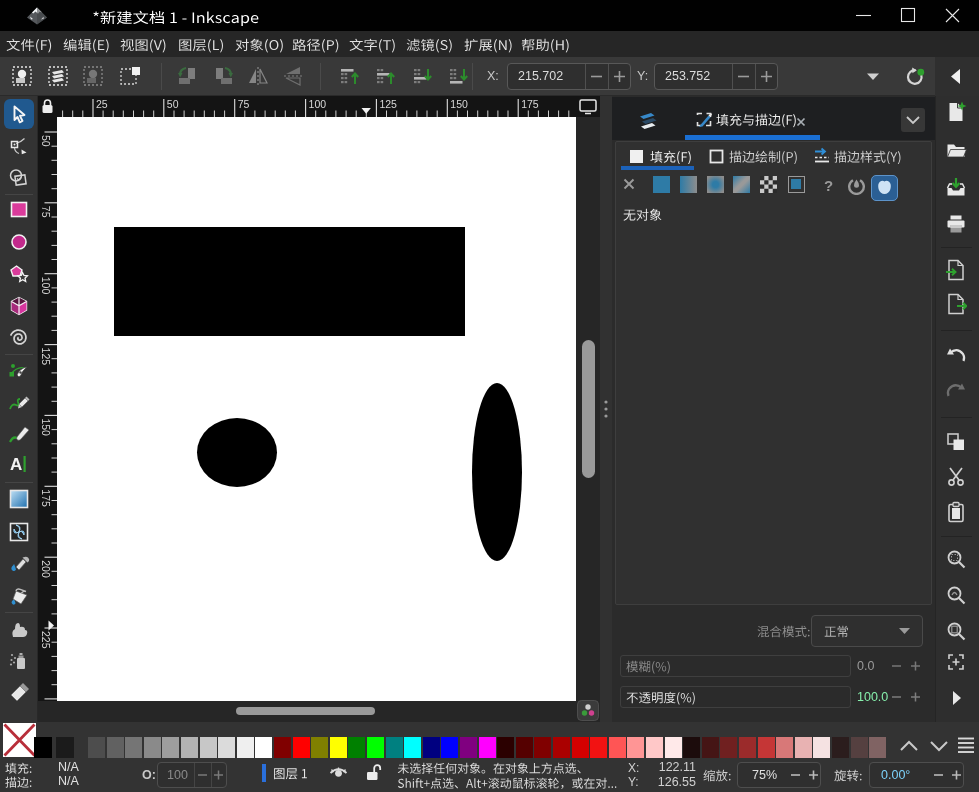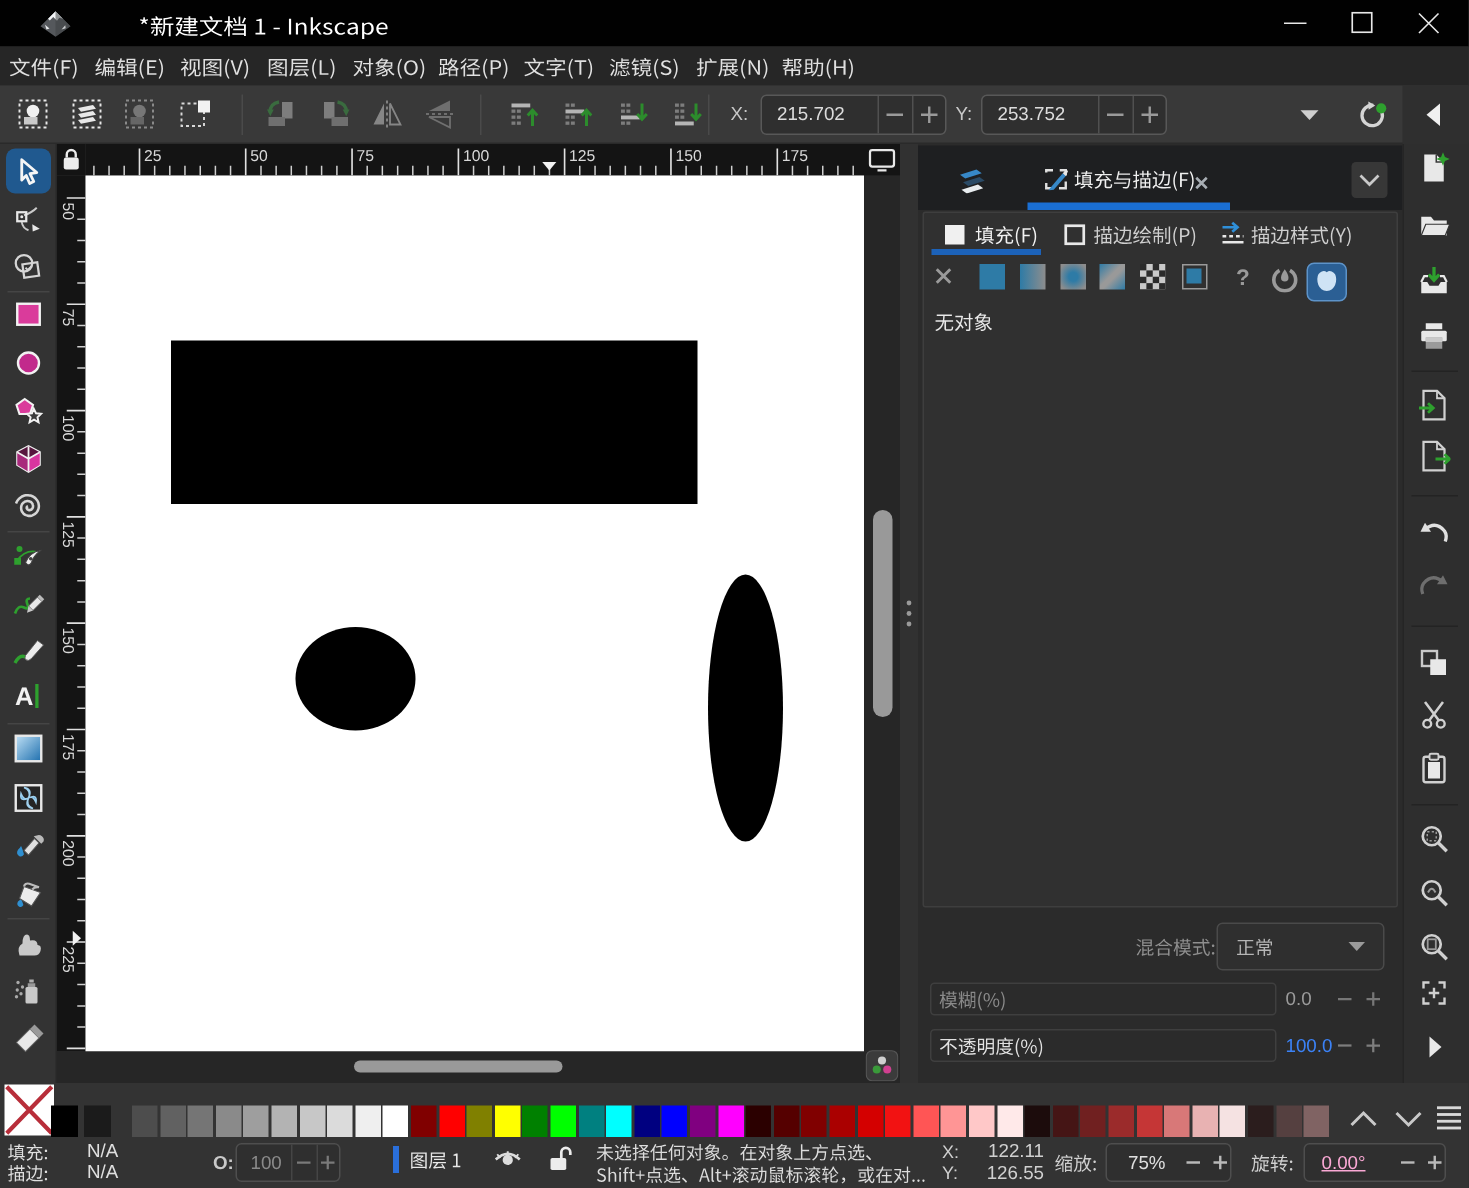--- a/index.html
+++ b/index.html
@@ -524,21 +524,21 @@
 <svg class="abs" style="left:890px;top:655px" width="34" height="22" viewBox="0 0 34 22">
     <g stroke="#777" stroke-width="1.5">
       <path d="M2 11 H11"></path>
       <path d="M21 11 H30 M25.5 6.5 V15.5"></path>
     </g>
   </svg>
 <div class="abs" style="left:620px;top:686px;width:231px;height:22px;background:#2b2b2b;border:1px solid #3f3f3f;border-radius:3px"></div>
 <svg style="position:absolute;left:626.0px;top:691.0px" width="70.0" height="14.0" viewBox="0 -11.25 70.0 14.00">
     <path fill="#e2e2e2" transform="scale(1.000 1)" d="M7 -6C8.5 -5 10.4 -3.5 11.2 -2.5L12 -3.3C11.1 -4.2 9.2 -5.6 7.7 -6.6ZM0.9 -9.6V-8.7H6.4C5.2 -6.5 3 -4.4 0.6 -3.2C0.8 -3 1 -2.6 1.2 -2.4C2.9 -3.3 4.5 -4.6 5.7 -6V1H6.8V-7.3C7.1 -7.7 7.4 -8.2 7.6 -8.7H11.6V-9.6Z M13.3 -9.6C14 -9 14.8 -8.1 15.2 -7.5L16 -8.1C15.6 -8.7 14.7 -9.5 14 -10.1ZM23.2 -10.3C21.7 -10 19 -9.8 16.7 -9.7C16.8 -9.5 16.9 -9.2 16.9 -9C17.9 -9 18.9 -9.1 19.9 -9.2V-8.2H16.4V-7.5H19.3C18.5 -6.6 17.2 -5.8 16 -5.4C16.2 -5.2 16.5 -4.9 16.6 -4.7C17.8 -5.2 19 -6 19.9 -7V-5.3H20.8V-7.1C21.6 -6.1 22.9 -5.2 24 -4.8C24.2 -5 24.4 -5.3 24.6 -5.5C23.4 -5.8 22.2 -6.6 21.4 -7.5H24.4V-8.2H20.8V-9.2C21.9 -9.3 23 -9.5 23.8 -9.7ZM17.4 -5V-4.3H18.9C18.6 -3 18.1 -2 16.4 -1.4C16.6 -1.3 16.8 -1 16.9 -0.8C18.8 -1.4 19.5 -2.6 19.7 -4.3H21.2C21.1 -3.9 21 -3.5 20.9 -3.2H23.1C22.9 -2.2 22.8 -1.8 22.7 -1.7C22.6 -1.6 22.5 -1.6 22.2 -1.6C22 -1.6 21.5 -1.6 20.9 -1.7C21 -1.4 21.1 -1.1 21.1 -0.9C21.7 -0.9 22.3 -0.9 22.6 -0.9C22.9 -0.9 23.2 -1 23.4 -1.2C23.6 -1.4 23.8 -2.1 24 -3.5C24 -3.7 24 -3.9 24 -3.9H22L22.2 -5ZM15.6 -5.7H13.2V-4.8H14.7V-1C14.2 -0.8 13.6 -0.3 13.1 0.2L13.7 1C14.4 0.2 15.1 -0.4 15.5 -0.4C15.8 -0.4 16.2 -0.1 16.7 0.2C17.5 0.7 18.6 0.9 20 0.9C21.2 0.9 23.3 0.8 24.3 0.7C24.3 0.5 24.5 -0 24.6 -0.2C23.3 -0.1 21.4 -0 20 -0C18.7 -0 17.6 -0.1 16.9 -0.6C16.3 -0.9 16 -1.2 15.6 -1.2Z M29.2 -5.6V-3.2H26.9V-5.6ZM29.2 -6.5H26.9V-8.9H29.2ZM26 -9.7V-1.1H26.9V-2.3H30.1V-9.7ZM35.7 -9.1V-6.9H32.2V-9.1ZM31.3 -10V-5.5C31.3 -3.6 31.1 -1.2 28.9 0.4C29.1 0.6 29.5 0.9 29.6 1.1C31.1 -0 31.7 -1.5 32 -3H35.7V-0.2C35.7 -0 35.6 0.1 35.4 0.1C35.1 0.1 34.4 0.1 33.5 0.1C33.7 0.3 33.9 0.7 33.9 1C35 1 35.6 1 36.1 0.8C36.5 0.7 36.6 0.4 36.6 -0.2V-10ZM35.7 -6.1V-3.9H32.1C32.2 -4.4 32.2 -5 32.2 -5.5V-6.1Z M42.3 -8.1V-7H40.3V-6.2H42.3V-4.1H47.2V-6.2H49.2V-7H47.2V-8.1H46.3V-7H43.2V-8.1ZM46.3 -6.2V-4.9H43.2V-6.2ZM47 -2.5C46.4 -1.9 45.6 -1.4 44.7 -1C43.9 -1.4 43.1 -1.9 42.6 -2.5ZM40.5 -3.3V-2.5H42.1L41.7 -2.4C42.2 -1.7 42.9 -1.1 43.7 -0.6C42.5 -0.2 41.2 0 39.9 0.1C40 0.3 40.2 0.7 40.3 0.9C41.8 0.8 43.4 0.4 44.7 -0.1C45.9 0.5 47.4 0.8 49 1C49.1 0.8 49.3 0.4 49.5 0.2C48.1 0.1 46.9 -0.2 45.8 -0.6C46.9 -1.2 47.8 -2 48.3 -3L47.8 -3.4L47.6 -3.3ZM43.4 -10.3C43.6 -10 43.8 -9.6 43.9 -9.3H39.1V-5.9C39.1 -4 39 -1.3 38 0.6C38.2 0.7 38.6 0.9 38.8 1C39.9 -1 40 -3.9 40 -5.9V-8.4H49.4V-9.3H45C44.8 -9.7 44.6 -10.2 44.4 -10.6Z M53 2.5 53.7 2.1C52.6 0.4 52.1 -1.8 52.1 -3.9C52.1 -6 52.6 -8.1 53.7 -9.9L53 -10.2C51.8 -8.3 51.1 -6.3 51.1 -3.9C51.1 -1.4 51.8 0.6 53 2.5Z M56.8 -3.6C58.1 -3.6 58.9 -4.6 58.9 -6.5C58.9 -8.3 58.1 -9.3 56.8 -9.3C55.5 -9.3 54.7 -8.3 54.7 -6.5C54.7 -4.6 55.5 -3.6 56.8 -3.6ZM56.8 -4.2C56.1 -4.2 55.6 -5 55.6 -6.5C55.6 -7.9 56.1 -8.6 56.8 -8.6C57.5 -8.6 58 -7.9 58 -6.5C58 -5 57.5 -4.2 56.8 -4.2ZM57.1 0.2H57.8L62.9 -9.3H62.1ZM63.2 0.2C64.4 0.2 65.2 -0.9 65.2 -2.7C65.2 -4.6 64.4 -5.6 63.2 -5.6C61.9 -5.6 61.1 -4.6 61.1 -2.7C61.1 -0.9 61.9 0.2 63.2 0.2ZM63.2 -0.5C62.5 -0.5 62 -1.3 62 -2.7C62 -4.2 62.5 -4.9 63.2 -4.9C63.9 -4.9 64.4 -4.2 64.4 -2.7C64.4 -1.3 63.9 -0.5 63.2 -0.5Z M67 2.5C68.1 0.6 68.8 -1.4 68.8 -3.9C68.8 -6.3 68.1 -8.3 67 -10.2L66.3 -9.9C67.3 -8.1 67.9 -6 67.9 -3.9C67.9 -1.8 67.3 0.4 66.3 2.1Z"></path>
   </svg>
-<div style="position:absolute;left:857px;top:687.625px;font-size:12.5px;color:#3b82f6;line-height:18.75px;white-space:nowrap;">100.0</div>
+<div style="position:absolute;left:857px;top:687.625px;font-size:12.5px;color:#86efac;line-height:18.75px;white-space:nowrap;">100.0</div>
 <svg class="abs" style="left:890px;top:686px" width="34" height="22" viewBox="0 0 34 22">
     <g stroke="#7d7d7d" stroke-width="1.5">
       <path d="M2 11 H11"></path>
       <path d="M21 11 H30 M25.5 6.5 V15.5"></path>
     </g>
   </svg>
 <div class="abs" style="left:935px;top:96px;width:44px;height:626px;background:#2e2e2e;border-left:1px solid #252525"></div>
 <div class="abs" style="left:941px;top:247px;width:31px;height:1px;background:#232323"></div>
 <div class="abs" style="left:941px;top:330px;width:31px;height:1px;background:#232323"></div>
 <div class="abs" style="left:941px;top:417px;width:31px;height:1px;background:#232323"></div>
@@ -728,18 +728,18 @@
 <svg class="abs" style="left:775px;top:762px" width="46" height="26" viewBox="0 0 46 26">
     <g stroke="#b9b9b9" stroke-width="1.6">
       <path d="M16 13 H25"></path>
       <path d="M34 13 H43 M38.5 8.5 V17.5"></path>
     </g>
   </svg>
 <svg style="position:absolute;left:834.0px;top:769.0px" width="28.5" height="14.0" viewBox="0 -11.25 28.5 14.00">
     <path fill="#d0d0d0" transform="scale(1.000 1)" d="M2.1 -10.2C2.5 -9.6 2.8 -8.9 3 -8.5H0.6V-7.6H1.9C1.9 -4 1.8 -1.3 0.3 0.4C0.6 0.5 0.9 0.8 1 1C2.2 -0.4 2.6 -2.5 2.7 -5.1H4.2C4.1 -1.6 4 -0.4 3.8 -0.1C3.7 0.1 3.6 0.1 3.4 0.1C3.2 0.1 2.8 0.1 2.3 0C2.5 0.3 2.5 0.6 2.6 0.9C3.1 0.9 3.5 0.9 3.8 0.9C4.2 0.8 4.4 0.8 4.5 0.5C4.9 0 5 -1.4 5 -5.5C5 -5.6 5 -5.9 5 -5.9H2.8L2.8 -7.6H5.6V-8.5H3.2L3.9 -8.7C3.7 -9.2 3.3 -9.9 3 -10.4ZM6.3 -4.7C6.2 -2.7 6.1 -0.7 5 0.4C5.2 0.5 5.5 0.8 5.6 1C6.2 0.4 6.5 -0.4 6.8 -1.3C7.5 0.4 8.6 0.8 10.2 0.8H11.8C11.9 0.5 12 0.1 12.1 -0.1C11.8 -0.1 10.5 -0.1 10.2 -0.1C9.8 -0.1 9.5 -0.1 9.1 -0.2V-2.8H11.5V-3.7H9.1V-5.9H10.8C10.6 -5.4 10.4 -4.9 10.2 -4.6L10.9 -4.3C11.2 -4.9 11.6 -5.7 11.9 -6.5L11.3 -6.7L11.2 -6.7H6.2C6.5 -7.1 6.7 -7.5 7 -8H12V-8.9H7.4C7.5 -9.3 7.7 -9.8 7.8 -10.3L6.9 -10.5C6.5 -9.1 5.9 -7.7 5.1 -6.8C5.3 -6.7 5.7 -6.4 5.8 -6.2L6.1 -6.6V-5.9H8.3V-0.6C7.7 -1 7.3 -1.6 7 -2.7C7.1 -3.3 7.1 -4 7.2 -4.7Z M13.5 -4.2C13.6 -4.2 14 -4.3 14.4 -4.3H15.5V-2.5L13 -2.1L13.2 -1.2L15.5 -1.6V1H16.4V-1.8L18.1 -2.1L18.1 -3L16.4 -2.7V-4.3H17.7V-5.2H16.4V-7.1H15.5V-5.2H14.3C14.7 -6.1 15.1 -7.1 15.4 -8.2H17.7V-9H15.7C15.8 -9.5 15.9 -9.9 16 -10.3L15.1 -10.5C15 -10 14.9 -9.5 14.8 -9H13.1V-8.2H14.6C14.3 -7.1 14 -6.3 13.8 -6C13.6 -5.4 13.4 -5 13.2 -5C13.3 -4.8 13.5 -4.3 13.5 -4.2ZM17.8 -6.7V-5.8H19.7C19.4 -4.9 19.1 -4.1 18.9 -3.5H22.5C22.1 -2.9 21.5 -2.1 21 -1.4C20.6 -1.7 20.1 -2 19.7 -2.2L19.1 -1.6C20.4 -0.9 21.9 0.3 22.6 1L23.2 0.3C22.9 -0.1 22.3 -0.5 21.7 -1C22.5 -2 23.4 -3.2 24 -4.1L23.4 -4.4L23.2 -4.4H20.2L20.6 -5.8H24.5V-6.7H20.9L21.3 -8.2H24V-9H21.5L21.9 -10.4L20.9 -10.5L20.6 -9H18.3V-8.2H20.3L19.9 -6.7Z M26.7 -4.9C27.2 -4.9 27.6 -5.2 27.6 -5.8C27.6 -6.3 27.2 -6.6 26.7 -6.6C26.3 -6.6 25.9 -6.3 25.9 -5.8C25.9 -5.2 26.3 -4.9 26.7 -4.9ZM26.7 0.2C27.2 0.2 27.6 -0.2 27.6 -0.7C27.6 -1.2 27.2 -1.6 26.7 -1.6C26.3 -1.6 25.9 -1.2 25.9 -0.7C25.9 -0.2 26.3 0.2 26.7 0.2Z"></path>
   </svg>
 <div class="abs" style="left:869px;top:762px;width:95px;height:26px;background:#2f2f2f;border:1px solid #4e4e4e;border-radius:4px"></div>
-<div style="position:absolute;left:881px;top:765.625px;font-size:12.5px;color:#f9a8d4;line-height:18.75px;white-space:nowrap;text-decoration:underline;">0.00°</div>
+<div style="position:absolute;left:881px;top:765.625px;font-size:12.5px;color:#7dd3fc;line-height:18.75px;white-space:nowrap;">0.00°</div>
 <svg class="abs" style="left:918px;top:762px" width="46" height="26" viewBox="0 0 46 26">
     <g stroke="#b9b9b9" stroke-width="1.6">
       <path d="M16 13 H25"></path>
       <path d="M34 13 H43 M38.5 8.5 V17.5"></path>
     </g>
   </svg>
 </body></html>

